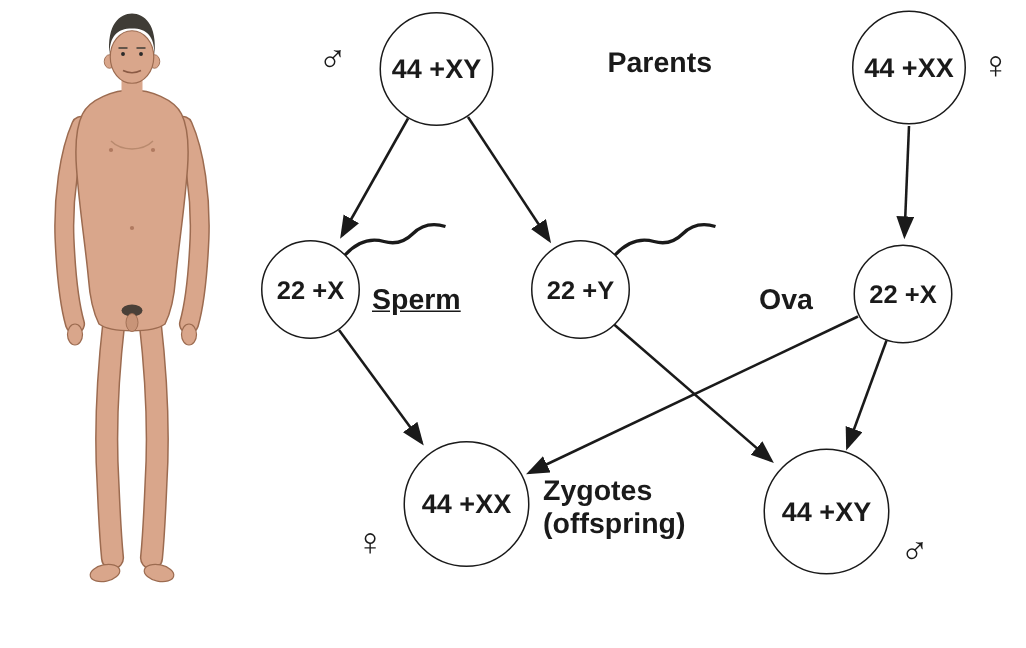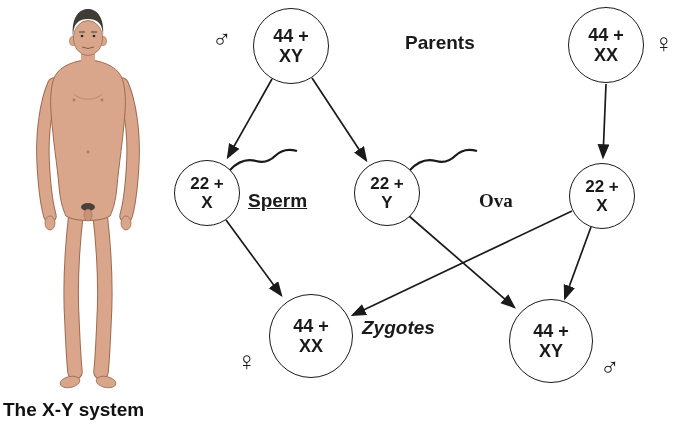--- a/index.html
+++ b/index.html
@@ -4,21 +4,21 @@
 <style>
   html,body{margin:0;padding:0;background:#ffffff;}
   .stage{
     position:relative;width:684px;height:432px;background:#ffffff;overflow:hidden;
     font-family:"Liberation Sans",sans-serif;color:#1a1a1a;
   }
   .man{position:absolute;left:8px;top:4px;width:160px;height:392px;}
   .arrows{position:absolute;left:0;top:0;width:684px;height:432px;pointer-events:none;}
   .node{
     position:absolute;box-sizing:border-box;border:1.7px solid #1a1a1a;border-radius:50%;
-    background:#ffffff;display:flex;flex-direction:column;align-items:center;justify-content:center;
+    background:#ffffff;display:flex;flex-direction:row;align-items:center;justify-content:center;
     font-weight:700;font-size:18px;line-height:20px;text-align:center;
   }
   .c76{width:76px;height:76px;}
   .c66{width:66px;height:66px;font-size:17px;line-height:19px;align-items:center;}
   .c84{width:84px;height:84px;}
   .lbl{position:absolute;font-weight:700;font-size:19px;}
   .sym{position:absolute;font-size:26px;font-weight:400;color:#1a1a1a;}
   .caption{position:absolute;left:3px;top:399px;font-weight:700;font-size:19px;color:#111111;}
 </style>
 </head>
@@ -111,20 +111,20 @@
     <span>XY</span>
   </div>
 
   <div class="sym" style="left:212px;top:24px;">♂</div>
   <div class="sym" style="left:654px;top:28px;">♀</div>
   <div class="sym" style="left:237px;top:346px;">♀</div>
   <div class="sym" style="left:600px;top:352px;">♂</div>
 
   <div class="lbl" style="left:405px;top:32px;width:110px;">Parents</div>
   <div class="lbl" style="left:248px;top:190px;width:100px;text-decoration:underline;">Sperm</div>
-  <div class="lbl" style="left:479px;top:190px;width:65px;font-family:Liberation Serif, serif;">Ova</div>
-  <div class="lbl" style="left:362px;top:317px;width:140px;font-style:italic;">
+  <div class="lbl" style="left:506px;top:190px;width:65px;">Ova</div>
+  <div class="lbl" style="left:362px;top:317px;width:140px;">
     <div>Zygotes</div>
+    <div>(offspring)</div>
   </div>
 
-  <div class="caption">The X-Y system</div>
 
 </div>
 
 </body></html>

